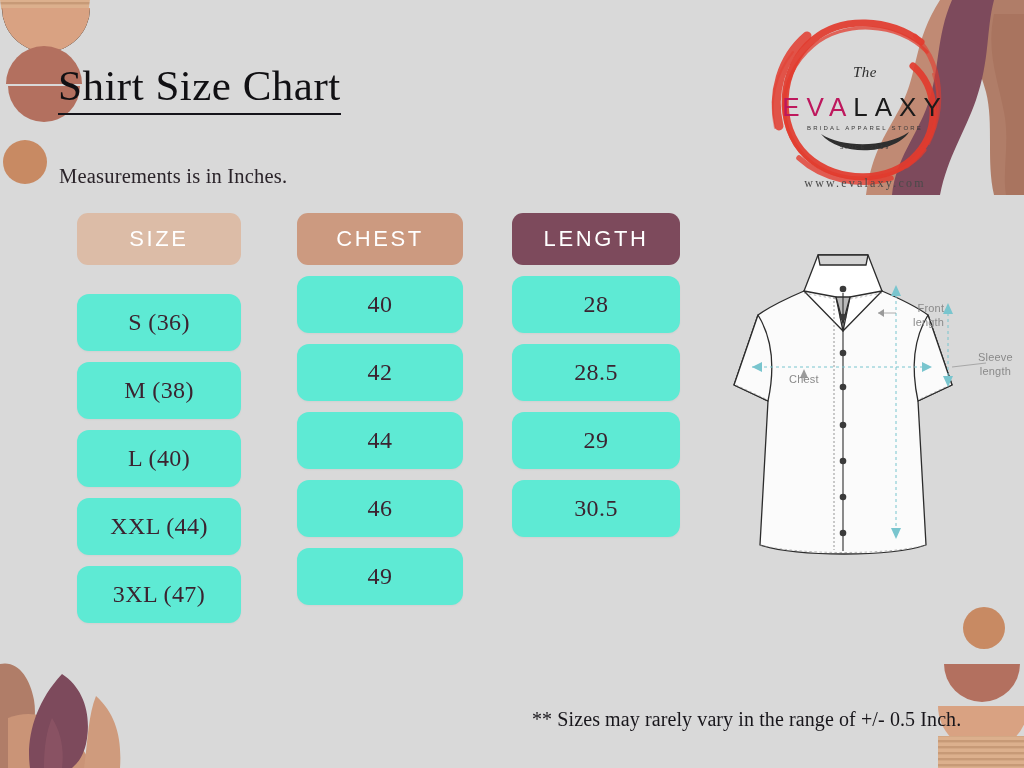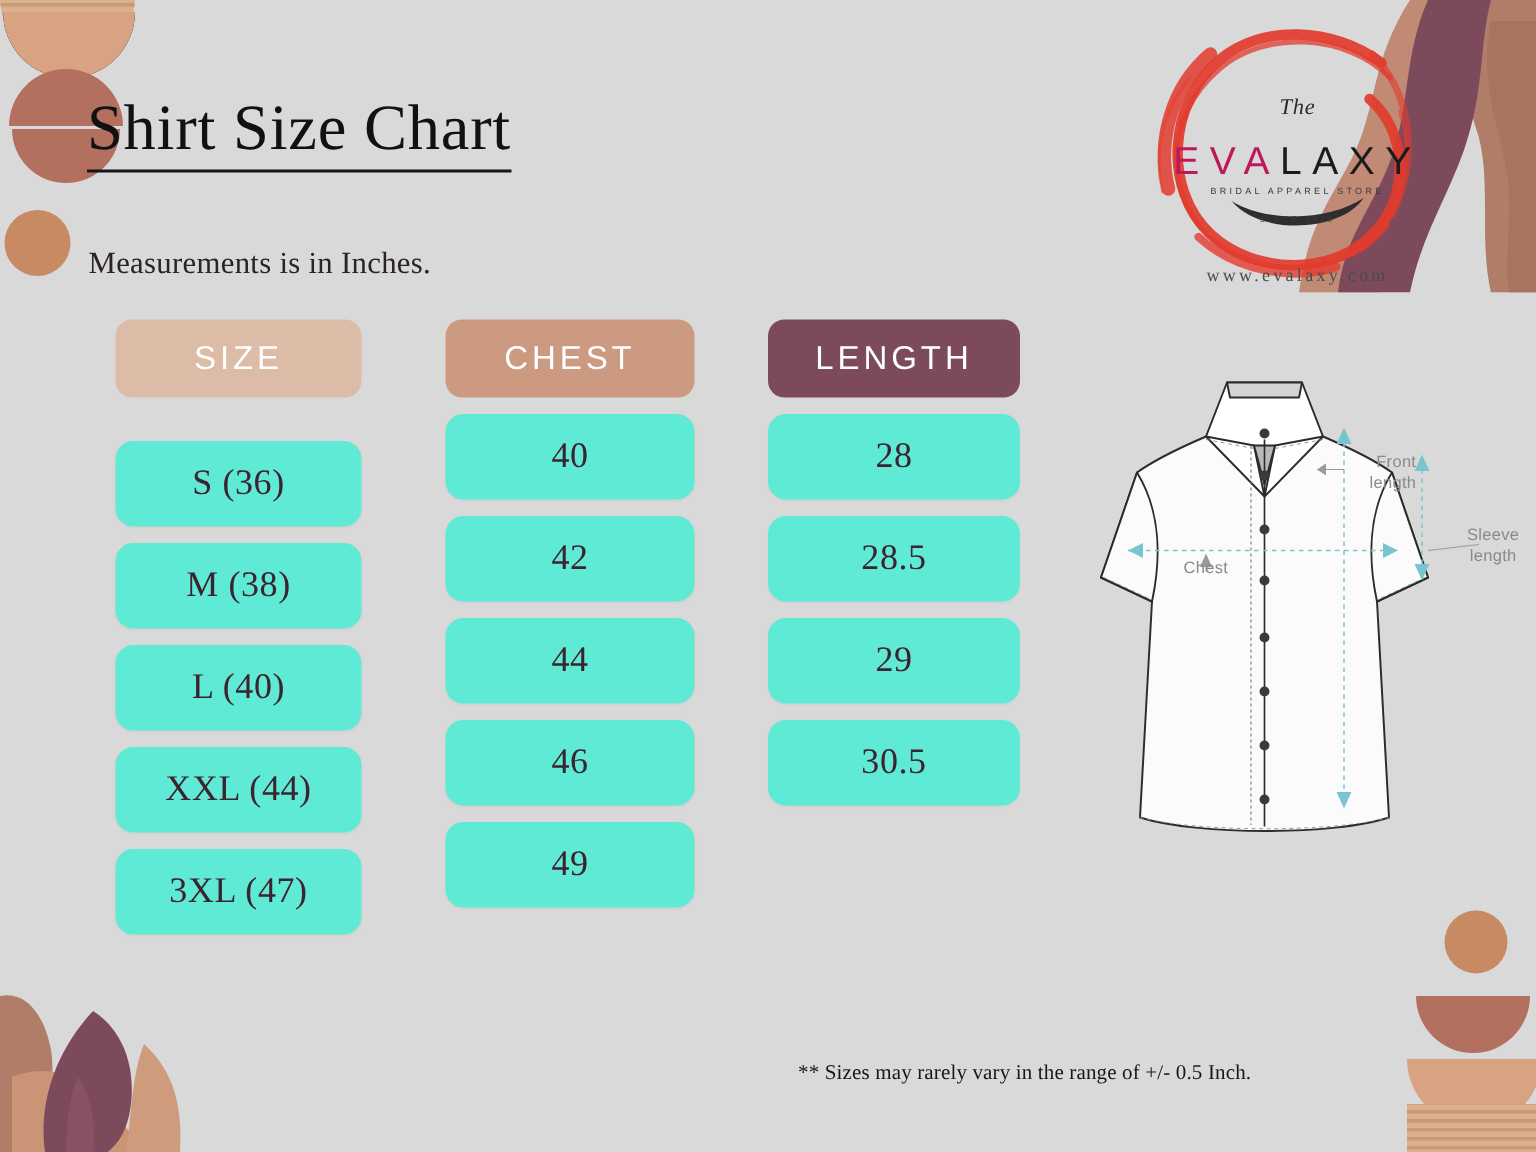--- a/index.html
+++ b/index.html
@@ -55,21 +55,21 @@
     display:flex;align-items:center;justify-content:center;
     color:#3b2330;font-size:24px;letter-spacing:.4px;
     margin-top:11px;
     box-shadow:0 1px 2px rgba(0,0,0,.04);
   }
   .first-data{margin-top:29px;}
 
   
   #footnote{
     position:absolute;left:532px;top:708px;
-    font-size:14px;color:#18161b;letter-spacing:.1px;
+    font-size:20px;color:#18161b;letter-spacing:.1px;
   }
 
   
   #logo{position:absolute;left:745px;top:8px;width:240px;height:190px;}
   #logo-wordmark{
     position:absolute;left:0;top:84px;width:240px;text-align:center;
     font-family:"Liberation Sans", sans-serif;
     font-size:26px;letter-spacing:7px;color:#1b1b1b;font-weight:400;
   }
   #logo-wordmark .accent{color:#be185d;}

